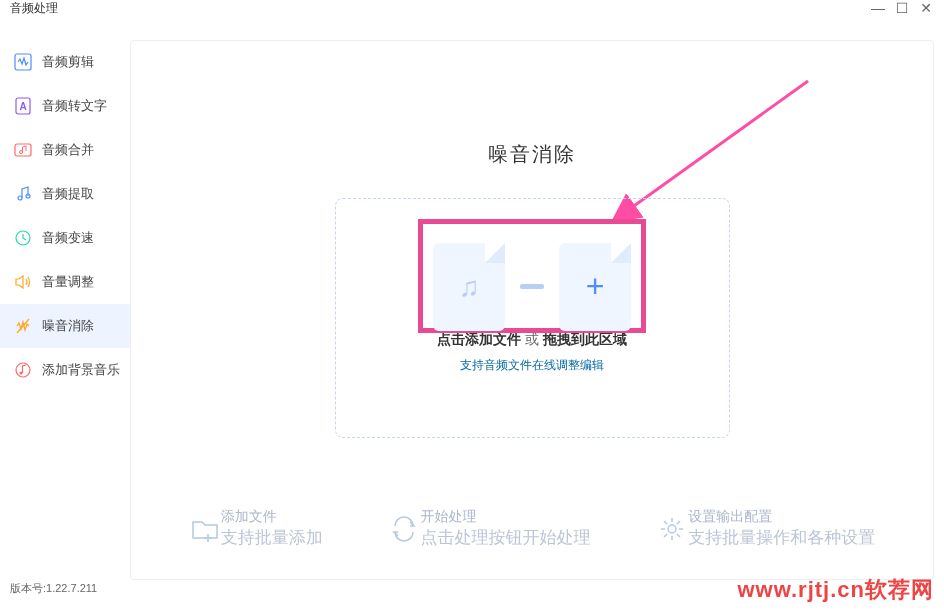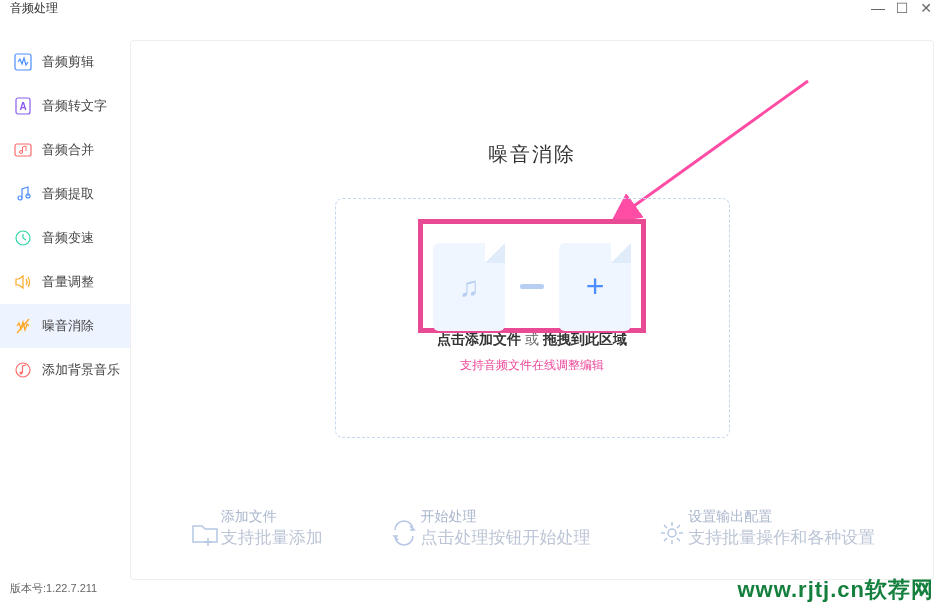--- a/index.html
+++ b/index.html
@@ -29,33 +29,33 @@
     .card { width: 72px; height: 88px; background: #f0f6ff; border-radius: 6px 6px 6px 6px; position: relative; display: flex; align-items: center; justify-content: center; }
     .card-corner { position: absolute; top: 0; right: 0; width: 20px; height: 20px; background: #fff; border-bottom-left-radius: 4px; }
     .card-corner::after { content: ''; position: absolute; top: 0; left: 0; width: 0; height: 0; border-style: solid; border-width: 0 0 20px 20px; border-color: transparent transparent #e1ecfb transparent; }
     .dash-sep { width: 24px; height: 5px; background: #b8cef2; border-radius: 2px; }
     .music-note { color: #b8cef2; font-size: 28px; }
     .plus-sign { color: #4d8dff; font-size: 32px; font-weight: 300; }
     
     .drop-text { font-size: 14px; color: #333; }
     .drop-text-bold { font-weight: 600; }
     .drop-text-sep { font-weight: 400; color: #666; }
-    .drop-subtext { margin-top: 8px; font-size: 12px; color: #ec4899; text-align: center; }
+    .drop-subtext { margin-top: 8px; font-size: 12px; color: #0369a1; text-align: center; }
     
     .arrow-svg { position: absolute; top: 35px; right: 105px; pointer-events: none; }
     
     .bottom-actions { position: absolute; bottom: 30px; left: 0; right: 0; display: flex; justify-content: space-around; padding: 0 25px; }
-    .action-item { display: flex; align-items: flex-end; gap: 0; cursor: pointer; }
+    .action-item { display: flex; align-items: center; gap: 0; cursor: pointer; }
     .action-icon { width: 32px; height: 32px; display: flex; align-items: center; justify-content: center; color: #b5c7e5; }
     .action-texts { display: flex; flex-direction: column; }
     .action-title { font-size: 14px; color: #aab7cd; }
     .action-sub { font-size: 17px; color: #bcc5d6; }
     
     .version-bar { position: absolute; bottom: 19px; left: 10px; font-size: 11px; color: #666; }
-    .watermark { position: absolute; bottom: 10px; right: 10px; font-size: 22px; font-weight: bold; color: #15803d; letter-spacing: 1px; }
+    .watermark { position: absolute; bottom: 10px; right: 10px; font-size: 22px; font-weight: bold; color: #ef4444; letter-spacing: 1px; }
   </style>
 </head>
 <body>
 
 <div class="titlebar">
   <span class="titlebar-title">音频处理</span>
   <div class="window-controls">
     <span class="window-btn">—</span>
     <span class="window-btn">☐</span>
     <span class="window-btn">✕</span>

